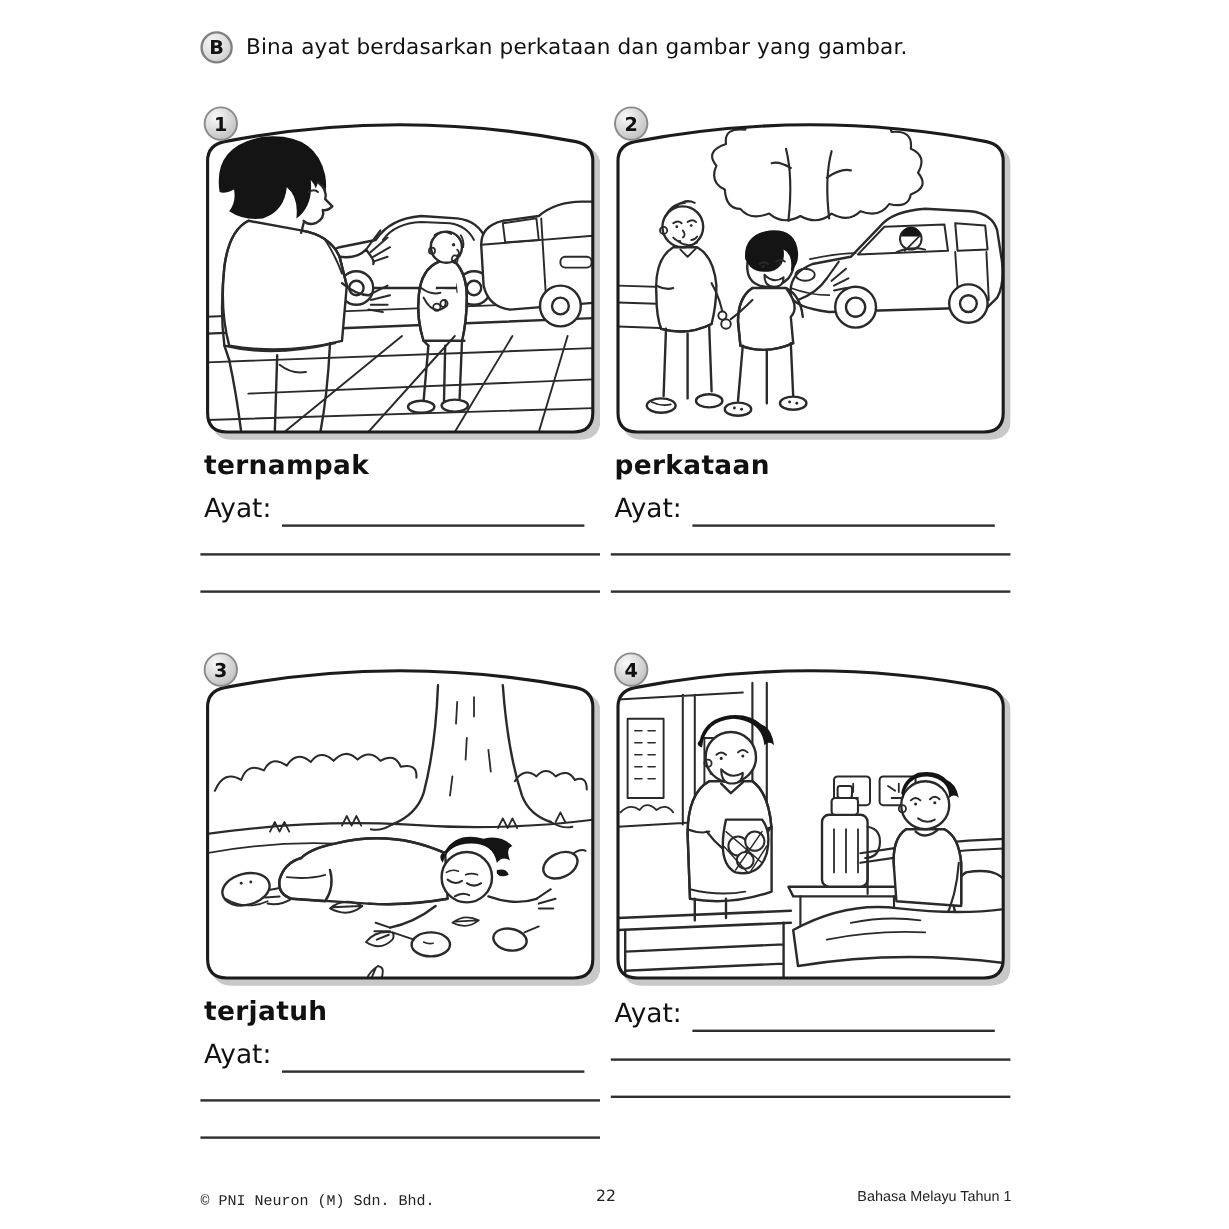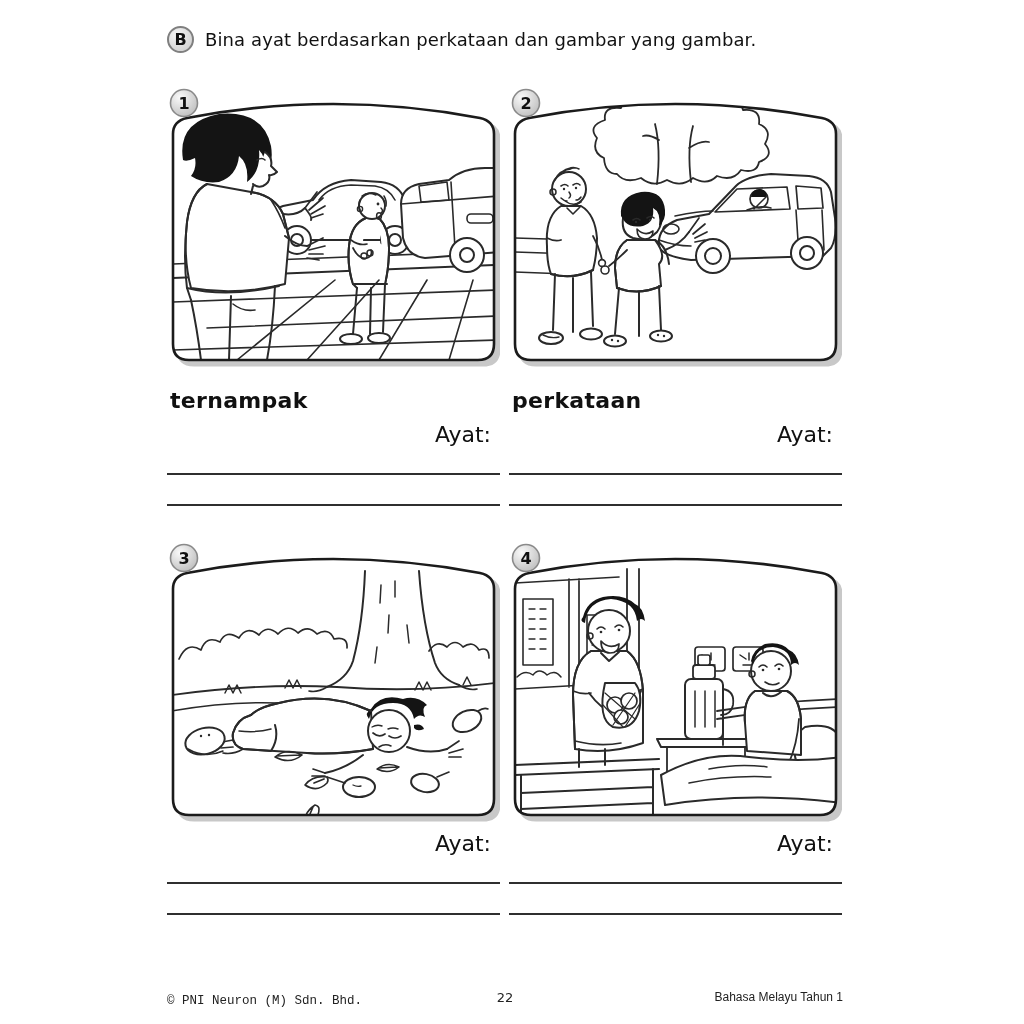--- a/index.html
+++ b/index.html
@@ -12,22 +12,22 @@
            background:radial-gradient(circle at 35% 30%,#f5f5f5,#c9c9c9);
            border:2px solid #7f7f7f;display:flex;align-items:center;justify-content:center;
            font-weight:bold;font-size:16px;color:#111;}
   .instruction{font-size:18px;letter-spacing:0.1px;}
 
   
   .grid{position:absolute;left:167px;top:88px;width:675px;
         display:grid;grid-template-columns:333px 333px;column-gap:9px;grid-auto-rows:455px;}
   .cell{position:relative;}
   .panel-svg{display:block;}
-  .word{font-size:22px;font-weight:bold;margin:20px 0 0 3px;line-height:26px;letter-spacing:0.3px;}
-  .ayat-row{display:flex;align-items:flex-end;margin:7px 0 0 3px;font-size:22px;line-height:28px;height:30px;flex-direction:column;}
+  .word{font-size:22px;font-weight:bold;margin:8px 0 0 3px;line-height:26px;letter-spacing:0.3px;}
+  .ayat-row{display:flex;align-items:flex-end;margin:7px 0 0 3px;font-size:22px;line-height:28px;height:30px;}
   .ayat-row .lbl{flex:none;padding-right:9px;}
   .write-line{flex:1;border-bottom:2px solid #2f2f2f;height:26px;margin-right:13px;}
   .rule{border-bottom:2px solid #2f2f2f;height:0;}
   .rule.r1{margin-top:22px;}
   .rule.r2{margin-top:29px;}
 
   
   .footer{position:absolute;left:167px;top:990px;width:676px;height:18px;font-size:12.5px;color:#222;}
   .footer .f-left{position:absolute;left:0;top:4px;font-family:Liberation Mono, monospace;}
   .footer .f-page{position:absolute;left:50%;transform:translateX(-50%);top:0;font-size:13px;}
@@ -266,20 +266,21 @@
           <ellipse cx="258" cy="240" rx="14" ry="9" transform="rotate(10 258 240)" fill="#fff"></ellipse>
           <path d="M 270,234 l12,-5" stroke-width="1.6"></path>
           <path d="M 108,214 q12,-10 27,-2 q-12,10 -27,2 Z M 110,213 L 133,212" stroke-width="1.6"></path>
           <path d="M 210,226 q10,-8 22,-2 q-10,8 -22,2 Z M 212,225 L 230,224" stroke-width="1.5"></path>
           <path d="M 148,262 q-12,8 -10,20 q14,-4 14,-16 q0,-3 -4,-4 Z M 146,264 L 140,278" stroke-width="1.6"></path>
         </g>
         <path d="M 6,46 Q 6,33 20,30 Q 166,2 313,30 Q 327,33 327,46 L 327,256 Q 327,272 311,272 L 22,272 Q 6,272 6,256 Z" fill="none" stroke="#1b1b1b" stroke-width="2.6"></path>
         <circle cx="17" cy="15" r="13.5" fill="url(#grad3)" stroke="#8a8a8a" stroke-width="1.6"></circle>
         <text x="17" y="21" text-anchor="middle" font-size="16" font-weight="bold" fill="#111">3</text>
       </svg>
+      <h2 class="word">terjatuh</h2>
       <div class="ayat-row">
         <span class="lbl">Ayat:</span>
         <span class="write-line"></span>
       </div>
       <div class="rule r1"></div>
       <div class="rule r2"></div>
     </section>
 
     <section class="cell">
       <svg class="panel-svg" width="333" height="280" viewBox="0 0 333 280" role="img" aria-label="A boy brings a bag of fruit to his friend who is being treated in a hospital bed beside a flask and table">

